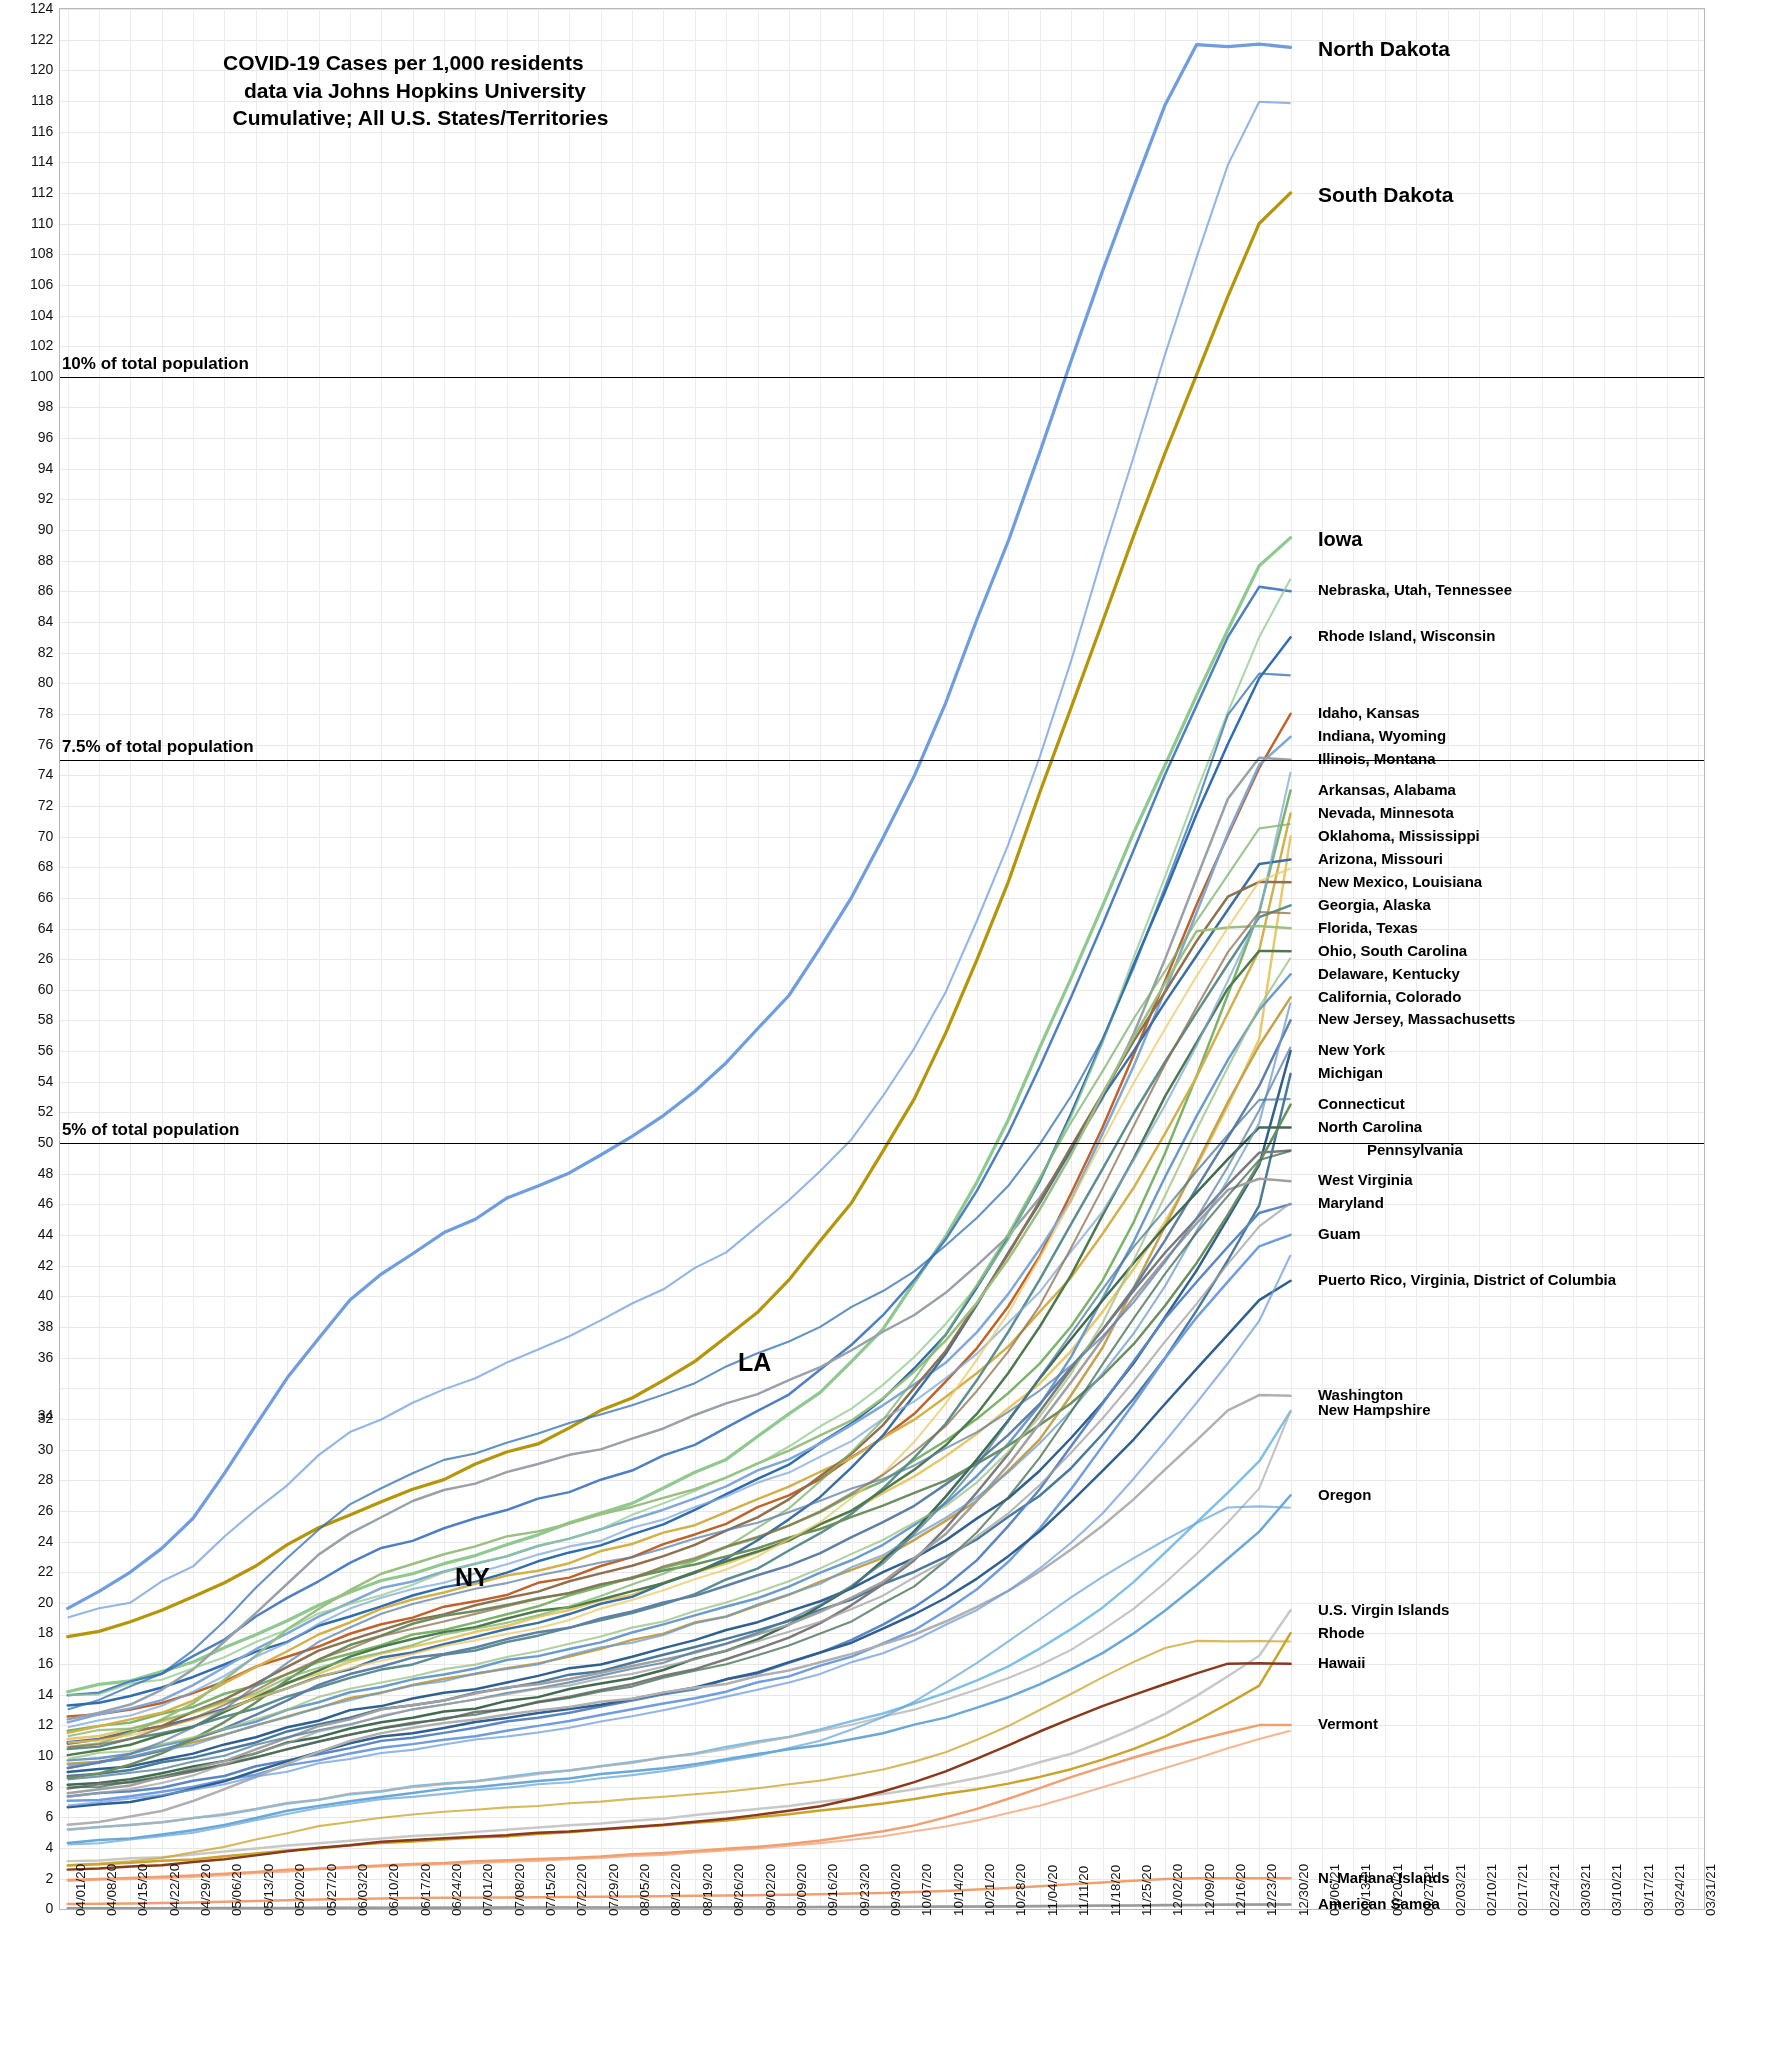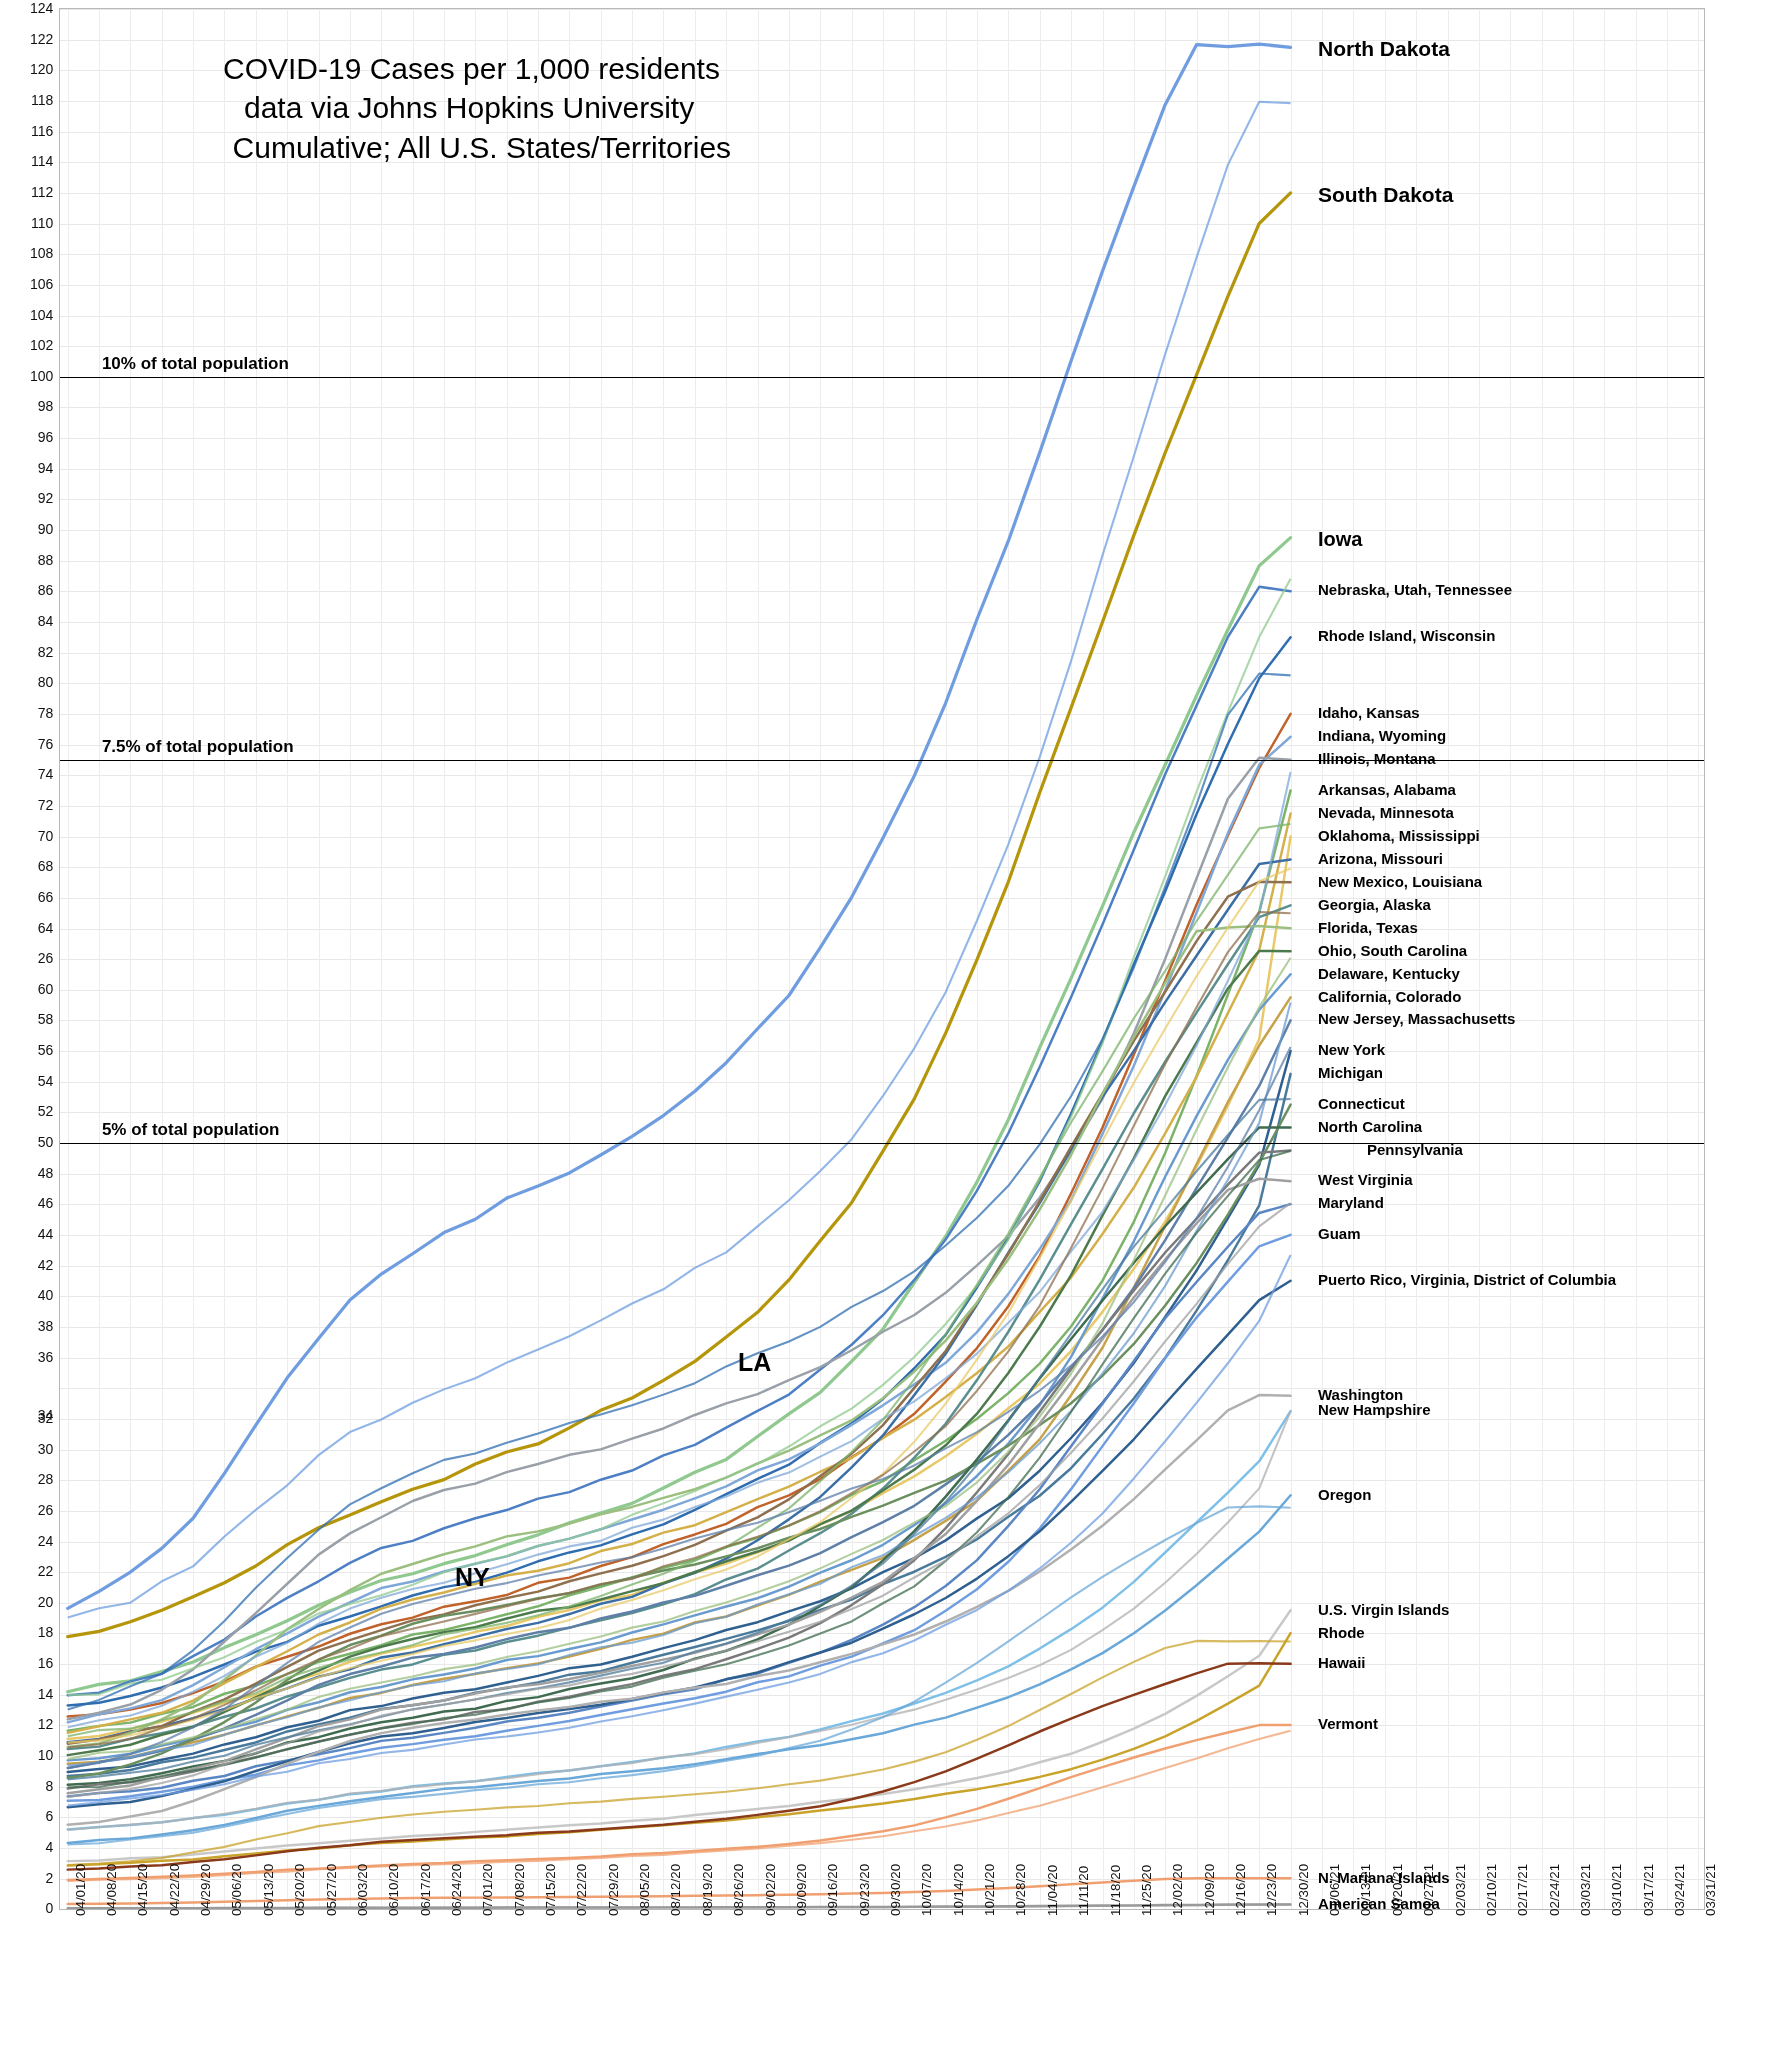--- a/index.html
+++ b/index.html
@@ -4,26 +4,26 @@
 <style>
   html,body{margin:0;padding:0;background:#fff;}
   body{width:1768px;height:2066px;font-family:"Liberation Sans",sans-serif;overflow:hidden;}
   #chart-root{position:relative;width:1768px;height:2066px;}
 
   
   .plot-area{position:absolute;left:59px;top:7.6px;width:1646px;height:1902px;background:#fff;border:1px solid #b8b8b8;box-sizing:border-box;overflow:hidden;}
   .grid-line-h{position:absolute;left:0;width:100%;height:1px;background:#e8e8e8;}
   .grid-line-v{position:absolute;top:0;height:100%;width:1px;background:#ececec;}
   .ref-line{position:absolute;left:0;width:100%;height:1.9px;background:#000;}
-  .ref-label{position:absolute;font-size:17px;font-weight:bold;color:#000;white-space:nowrap;margin-left:40px;}
+  .ref-label{position:absolute;font-size:17px;font-weight:bold;color:#000;white-space:nowrap;}
   .ylabel{position:absolute;left:13.4px;width:40px;text-align:right;font-size:14px;color:#111;font-family:"Liberation Sans",sans-serif;}
   .xlabel{position:absolute;font-size:13.4px;color:#111;transform:rotate(-90deg);transform-origin:left top;white-space:nowrap;font-family:"Liberation Sans",sans-serif;}
 
   
-  .chart-title{position:absolute;left:163px;top:40px;font-size:30px;font-weight:normal;line-height:1.33;color:#000;font-family:"Liberation Sans",sans-serif;}
+  .chart-title{position:absolute;left:163px;top:40px;font-size:21px;font-weight:bold;line-height:1.33;color:#000;font-family:"Liberation Sans",sans-serif;}
 
   
   .series-label{position:absolute;font-size:15px;font-weight:bold;color:#000;white-space:nowrap;font-family:"Liberation Sans",sans-serif;}
   .series-label.big{font-size:21px;}
   .series-label.huge{font-size:20px;}
   .inline-label{position:absolute;font-size:25px;font-weight:bold;color:#000;}
   svg.lines{position:absolute;left:0;top:0;}
 </style>
 </head>
 <body>

